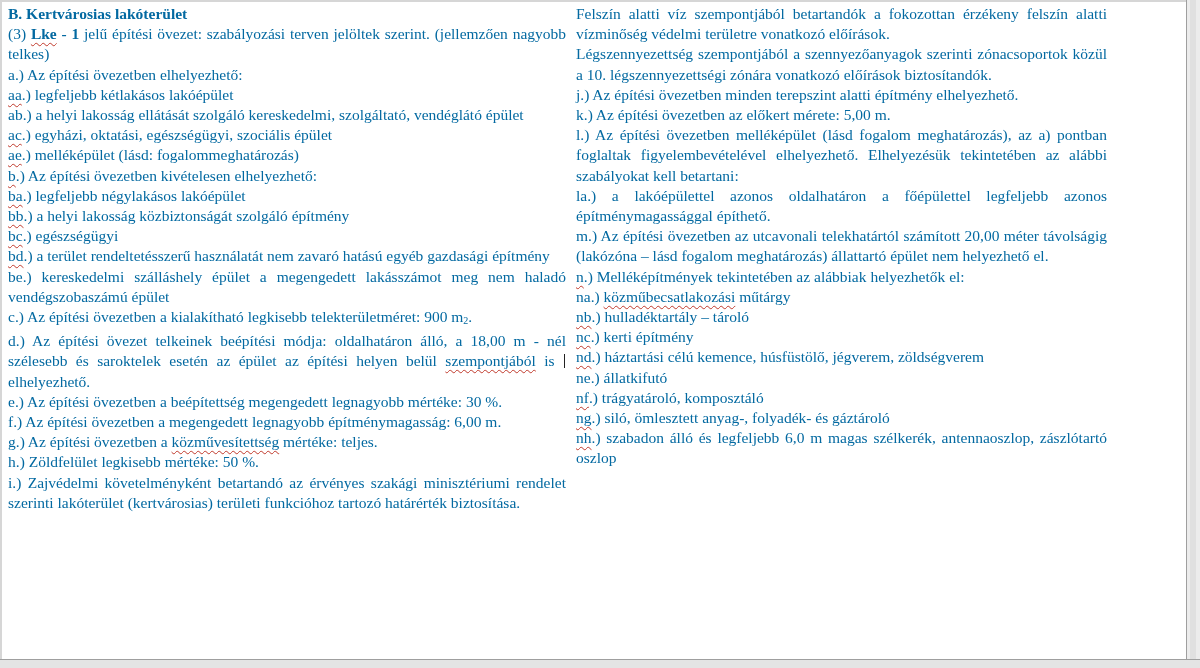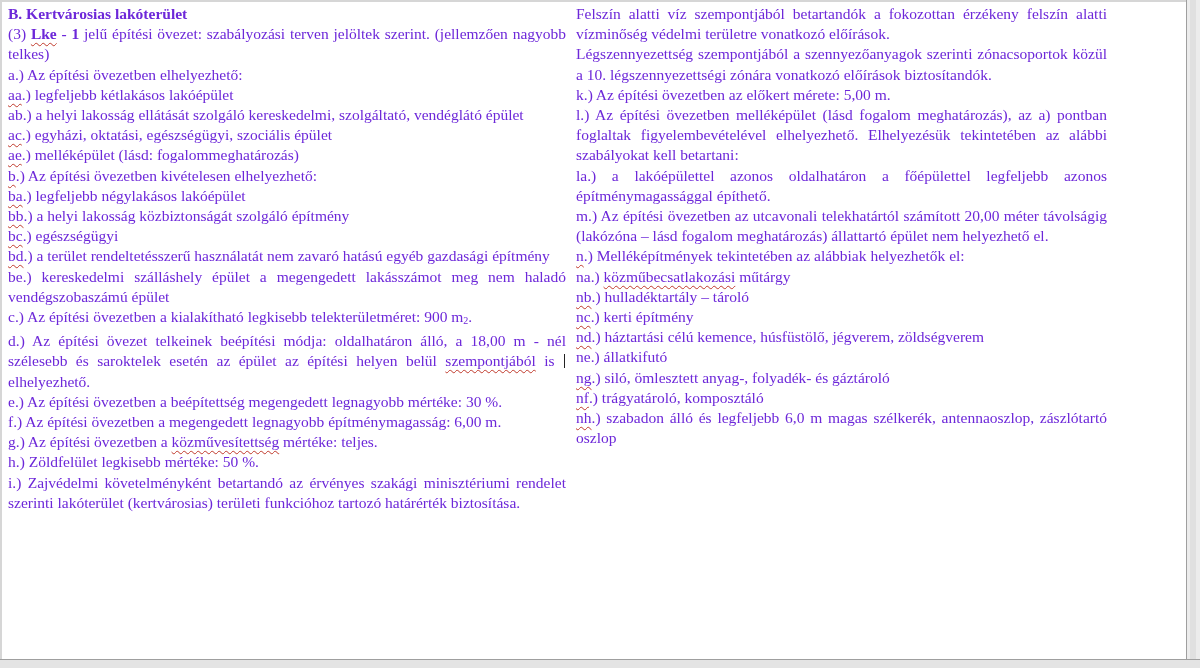--- a/index.html
+++ b/index.html
@@ -17,21 +17,21 @@
   }
   .chrome-right .track{position:absolute;top:0;bottom:0;left:3px;width:6px;background:#e0e0e0;}
   .chrome-bottom{
     position:absolute;left:0;right:0;bottom:0;height:8px;
     background:#e4e4e4;border-top:1px solid #9f9f9f;
   }
   
   .col{
     position:absolute;top:4px;
     font-size:15.5px;line-height:20.2px;
-    color:#6d28d9;text-align:justify;
+    color:#0369a1;text-align:justify;
   }
   #col-left{left:8px;width:558px;}
   #col-right{left:576px;width:531px;}
   .col p{margin:0;padding:0;}
   .b{font-weight:bold;}
   .sq{
     text-decoration-line:underline;
     text-decoration-style:wavy;
     text-decoration-color:var(--sq,#c0392b);
     text-decoration-thickness:1px;
@@ -68,31 +68,32 @@
     <p><span class="">d.) Az építési övezet telkeinek beépítési módja: oldalhatáron álló, a 18,00 m - nél szélesebb és saroktelek esetén az épület az építési helyen belül </span><span class="sq">szempontjából</span><span class=""> is </span><span class="caret"></span><span class="">elhelyezhető.</span></p>
     <p><span class="">e.) Az építési övezetben a beépítettség megengedett legnagyobb mértéke: 30 %.</span></p>
     <p><span class="">f.) Az építési övezetben a megengedett legnagyobb építménymagasság: 6,00 m.</span></p>
     <p><span class="">g.) Az építési övezetben a </span><span class="sq">közművesítettség</span><span class=""> mértéke: teljes.</span></p>
     <p><span class="">h.) Zöldfelület legkisebb mértéke: 50 %.</span></p>
     <p><span class="">i.) Zajvédelmi követelményként betartandó az érvényes szakági minisztériumi rendelet szerinti lakóterület (kertvárosias) területi funkcióhoz tartozó határérték biztosítása.</span></p>
   </div>
 <div id="col-right" class="col">
     <p><span class="">Felszín alatti víz szempontjából betartandók a fokozottan érzékeny felszín alatti vízminőség védelmi területre vonatkozó előírások.</span></p>
     <p><span class="">Légszennyezettség szempontjából a szennyezőanyagok szerinti zónacsoportok közül a 10. légszennyezettségi zónára vonatkozó előírások biztosítandók.</span></p>
+    <p><span class="">j.) Az építési övezetben minden terepszint alatti építmény elhelyezhető.</span></p>
     <p><span class="">k.) Az építési övezetben az előkert mérete: 5,00 m.</span></p>
     <p><span class="">l.) Az építési övezetben melléképület (lásd fogalom meghatározás), az a) pontban foglaltak figyelembevételével elhelyezhető. Elhelyezésük tekintetében az alábbi szabályokat kell betartani:</span></p>
     <p><span class="">la.) a lakóépülettel azonos oldalhatáron a főépülettel legfeljebb azonos építménymagassággal építhető.</span></p>
     <p><span class="">m.) Az építési övezetben az utcavonali telekhatártól számított 20,00 méter távolságig (lakózóna – lásd fogalom meghatározás) állattartó épület nem helyezhető el.</span></p>
     <p><span class="sq">n</span><span class="">.) Melléképítmények tekintetében az alábbiak helyezhetők el:</span></p>
     <p><span class="">na.) </span><span class="sq">közműbecsatlakozási</span><span class=""> műtárgy</span></p>
     <p><span class="sq">nb</span><span class="">.) hulladéktartály – tároló</span></p>
     <p><span class="sq">nc</span><span class="">.) kerti építmény</span></p>
     <p><span class="sq">nd</span><span class="">.) háztartási célú kemence, húsfüstölő, jégverem, zöldségverem</span></p>
     <p><span class="">ne.) állatkifutó</span></p>
+    <p><span class="sq">nf</span><span class="">.) trágyatároló, komposztáló</span></p>
     <p><span class="sq">ng</span><span class="">.) siló, ömlesztett anyag-, folyadék- és gáztároló</span></p>
-    <p><span class="sq">nf</span><span class="">.) trágyatároló, komposztáló</span></p>
     <p><span class="sq">nh</span><span class="">.) szabadon álló és legfeljebb 6,0 m magas szélkerék, antennaoszlop, zászlótartó oszlop</span></p>
   </div>
 
 <div class="chrome-right">
   <div class="track"></div>
 </div>
 <div class="chrome-bottom"></div>
 
 </body></html>

